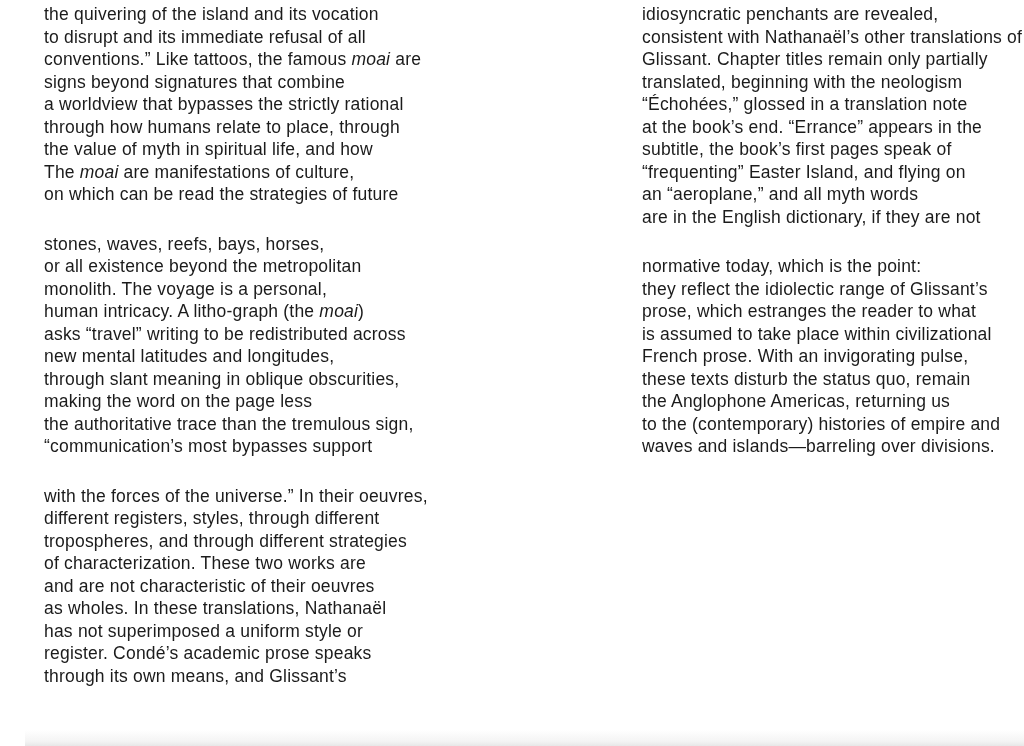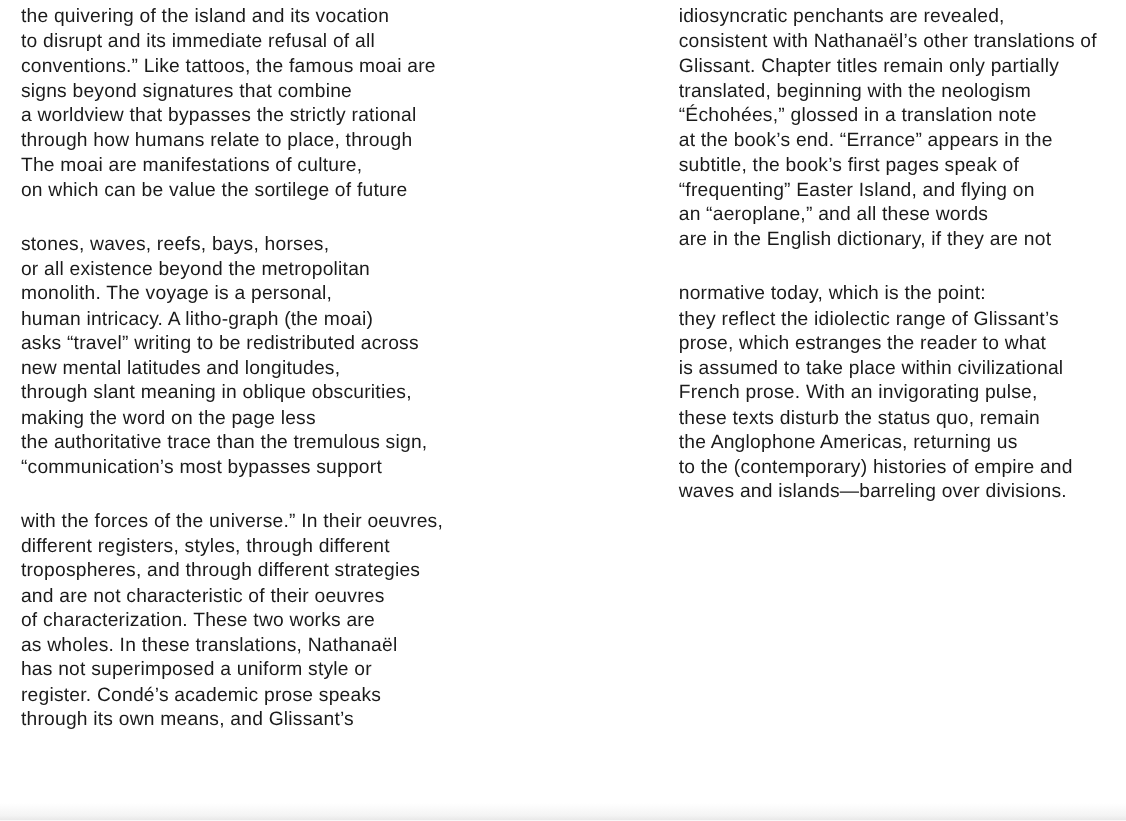--- a/index.html
+++ b/index.html
@@ -12,38 +12,39 @@
     height: 746px;
     position: relative;
     overflow: hidden;
     font-family: "Liberation Sans", sans-serif;
     color: #1b1b1b;
   }
   .page {
     position: absolute;
     inset: 0;
     background: #ffffff;
+    margin-left: 25px;
   }
   .column {
     position: absolute;
     top: 3px;
   }
   .col-left  { left: 19px;  width: 575px; }
   .col-right { left: 617px; width: 400px; }
   .stanza {
     margin: 0 0 27px 0;
   }
   .line {
     font-size: 17.5px;
     line-height: 22.5px;
     font-weight: 500;
     letter-spacing: 0.2px;
     white-space: nowrap;
   }
-  .it { }
+  .it { font-style: italic; }
   .page-bottom-edge {
     position: absolute;
     left: 0;
     right: 0;
     bottom: 0;
     height: 16px;
     background: linear-gradient(to bottom, rgba(235,235,235,0) 0%, rgba(235,235,235,0.55) 70%, #e7e7e7 100%);
     pointer-events: none;
   }
 </style>
@@ -53,58 +54,59 @@
 <div class="page">
   <div>
       <div class="column col-left">
         <div class="stanza">
           <div class="line"><span>the quivering of the island and its vocation</span></div>
           <div class="line"><span>to disrupt and its immediate refusal of all</span></div>
           <div class="line"><span>conventions.” Like tattoos, the famous </span><span class="it">moai</span><span> are</span></div>
           <div class="line"><span>signs beyond signatures that combine</span></div>
           <div class="line"><span>a worldview that bypasses the strictly rational</span></div>
           <div class="line"><span>through how humans relate to place, through</span></div>
+          <div class="line"><span>the value of myth in spiritual life, and how</span></div>
           <div class="line"><span>The </span><span class="it">moai</span><span> are manifestations of culture,</span></div>
-          <div class="line"><span>on which can be value the sortilege of future</span></div>
+          <div class="line"><span>on which can be read the strategies of future</span></div>
         </div>
         <div class="stanza">
           <div class="line"><span>stones, waves, reefs, bays, horses,</span></div>
           <div class="line"><span>or all existence beyond the metropolitan</span></div>
           <div class="line"><span>monolith. The voyage is a personal,</span></div>
           <div class="line"><span>human intricacy. A litho-graph (the </span><span class="it">moai</span><span>)</span></div>
           <div class="line"><span>asks “travel” writing to be redistributed across</span></div>
           <div class="line"><span>new mental latitudes and longitudes,</span></div>
           <div class="line"><span>through slant meaning in oblique obscurities,</span></div>
           <div class="line"><span>making the word on the page less</span></div>
           <div class="line"><span>the authoritative trace than the tremulous sign,</span></div>
           <div class="line"><span>“communication’s most bypasses support</span></div>
         </div>
         <div class="stanza">
           <div class="line"><span>with the forces of the universe.” In their oeuvres,</span></div>
           <div class="line"><span>different registers, styles, through different</span></div>
           <div class="line"><span>tropospheres, and through different strategies</span></div>
+          <div class="line"><span>of characterization. These two works are</span></div>
           <div class="line"><span>and are not characteristic of their oeuvres</span></div>
-          <div class="line"><span>of characterization. These two works are</span></div>
           <div class="line"><span>as wholes. In these translations, Nathanaël</span></div>
           <div class="line"><span>has not superimposed a uniform style or</span></div>
           <div class="line"><span>register. Condé’s academic prose speaks</span></div>
           <div class="line"><span>through its own means, and Glissant’s</span></div>
         </div>
       </div>
       <div class="column col-right">
         <div class="stanza">
           <div class="line"><span>idiosyncratic penchants are revealed,</span></div>
           <div class="line"><span>consistent with Nathanaël’s other translations of</span></div>
           <div class="line"><span>Glissant. Chapter titles remain only partially</span></div>
           <div class="line"><span>translated, beginning with the neologism</span></div>
           <div class="line"><span>“Échohées,” glossed in a translation note</span></div>
           <div class="line"><span>at the book’s end. “Errance” appears in the</span></div>
           <div class="line"><span>subtitle, the book’s first pages speak of</span></div>
           <div class="line"><span>“frequenting” Easter Island, and flying on</span></div>
-          <div class="line"><span>an “aeroplane,” and all these words</span></div>
+          <div class="line"><span>an “aeroplane,” and all myth words</span></div>
           <div class="line"><span>are in the English dictionary, if they are not</span></div>
         </div>
         <div class="stanza">
           <div class="line"><span>normative today, which is the point:</span></div>
           <div class="line"><span>they reflect the idiolectic range of Glissant’s</span></div>
           <div class="line"><span>prose, which estranges the reader to what</span></div>
           <div class="line"><span>is assumed to take place within civilizational</span></div>
           <div class="line"><span>French prose. With an invigorating pulse,</span></div>
           <div class="line"><span>these texts disturb the status quo, remain</span></div>
           <div class="line"><span>the Anglophone Americas, returning us</span></div>

